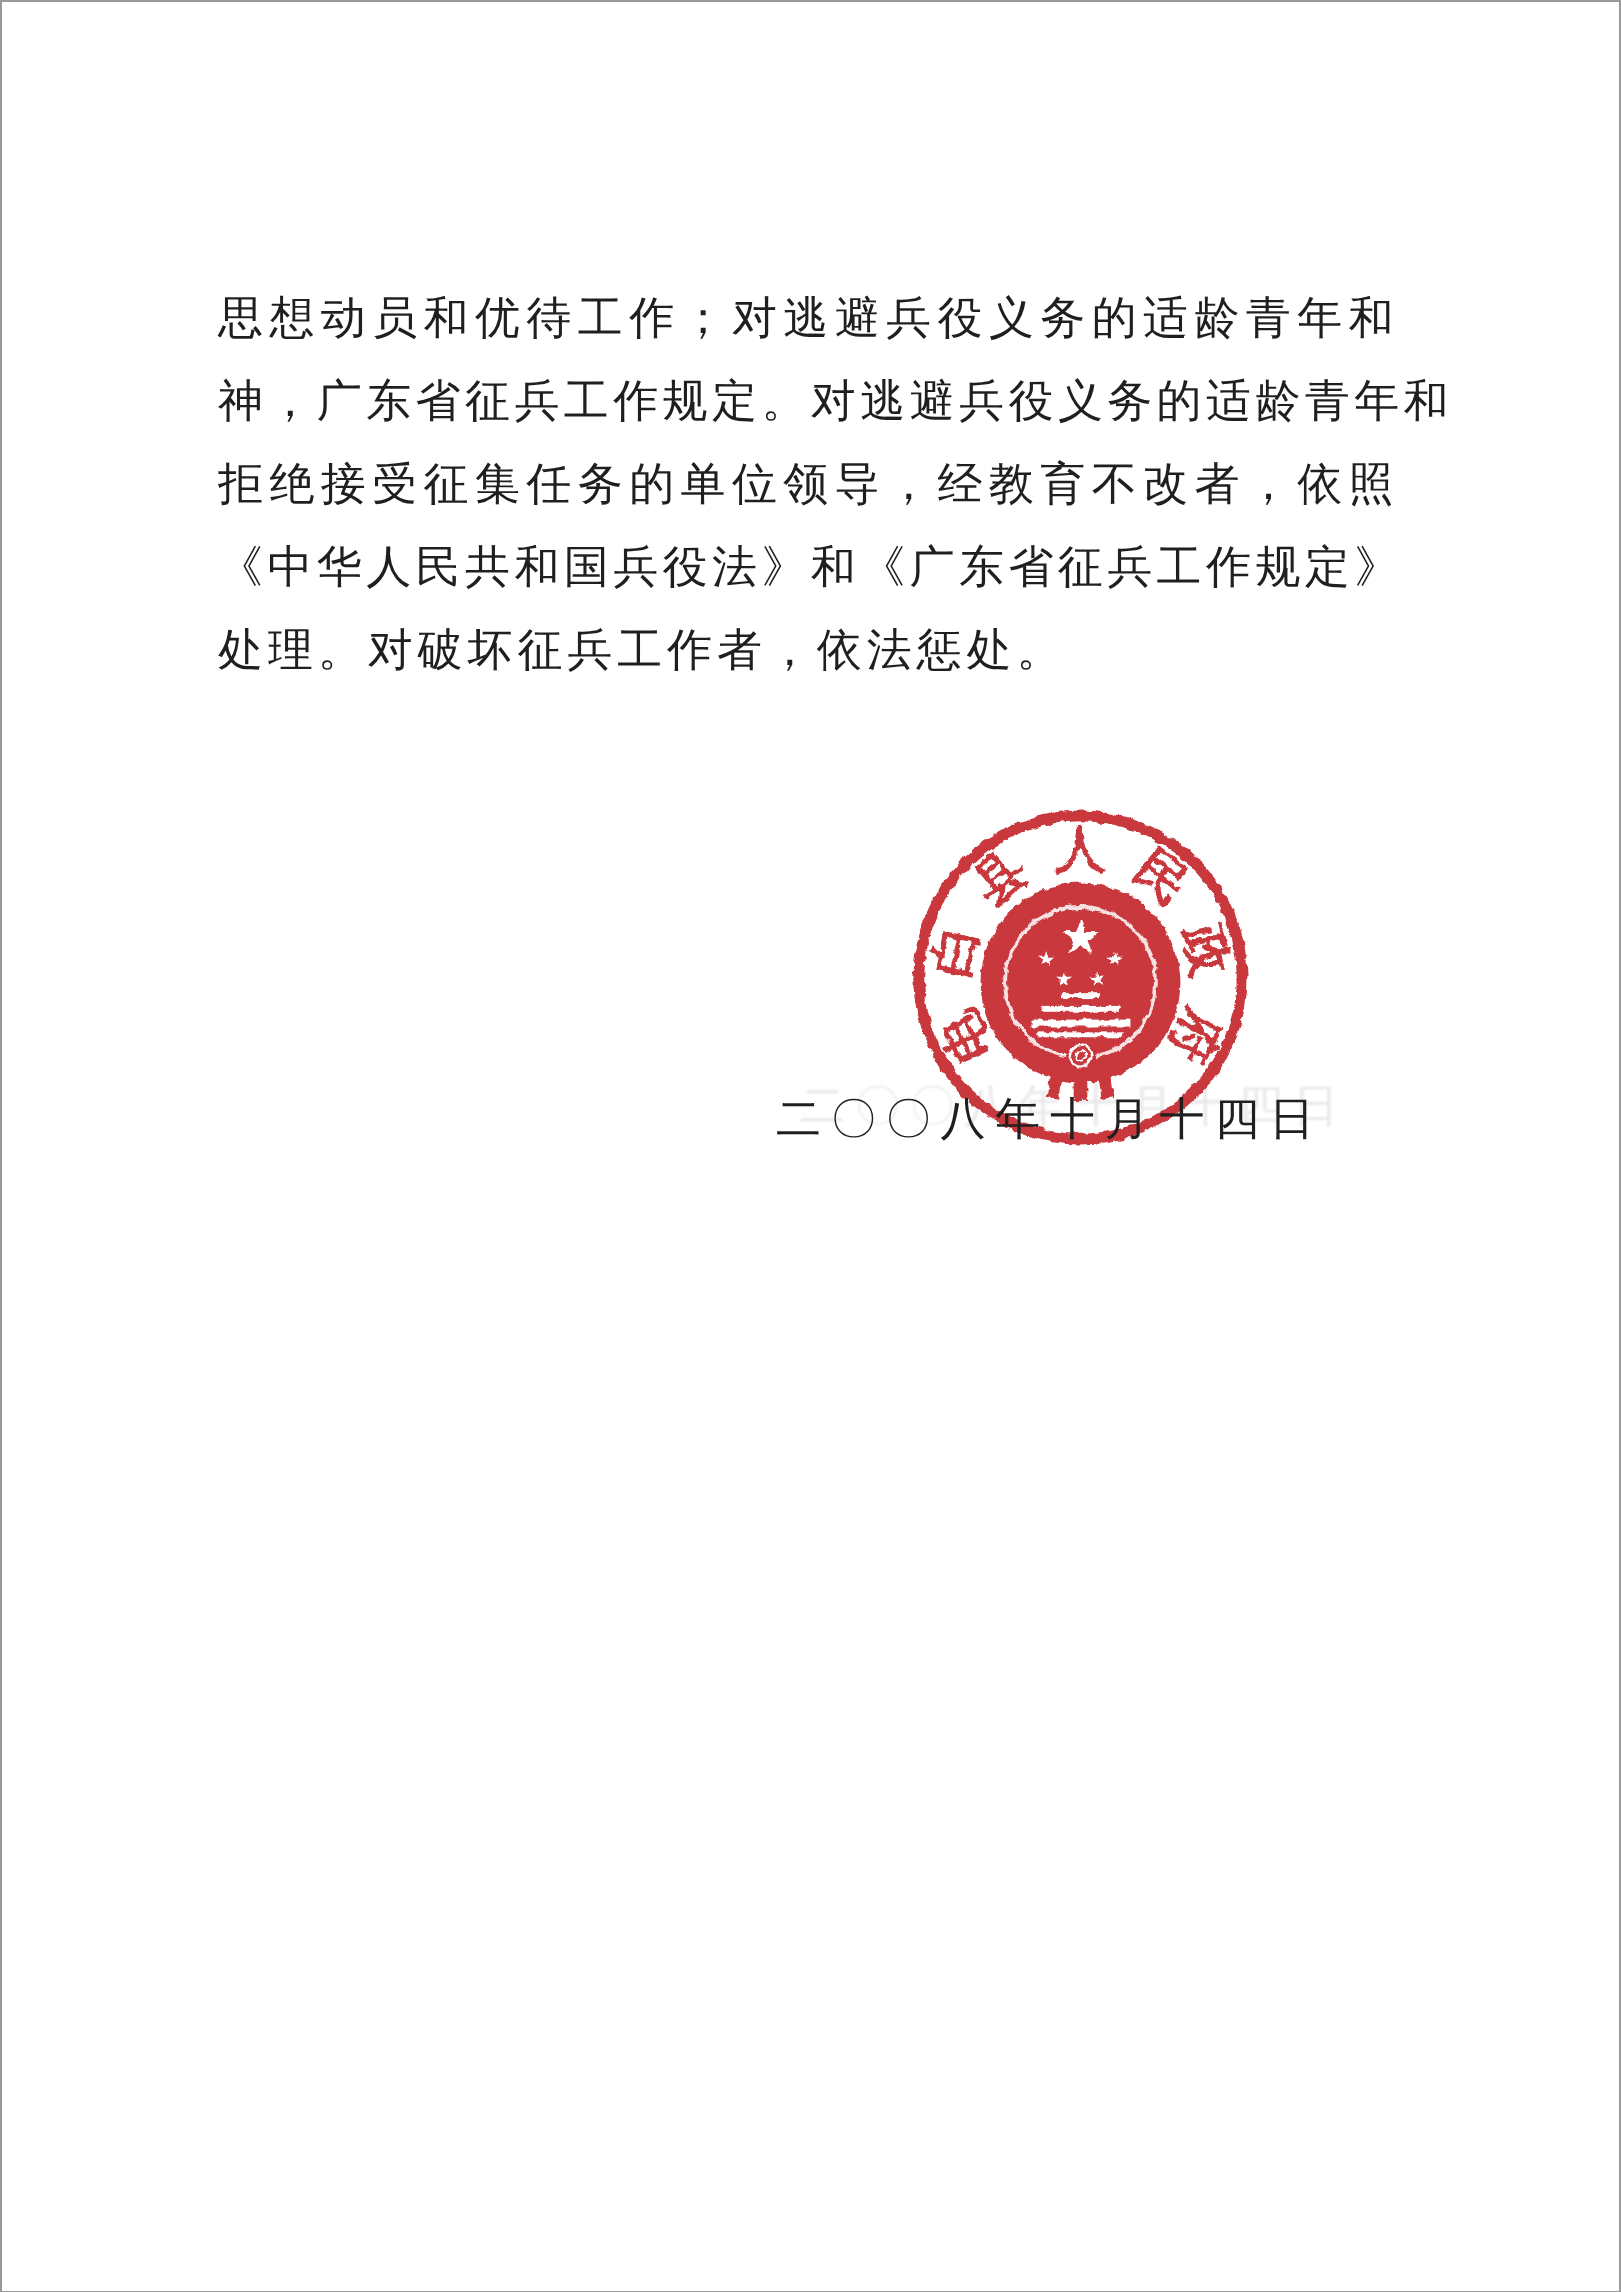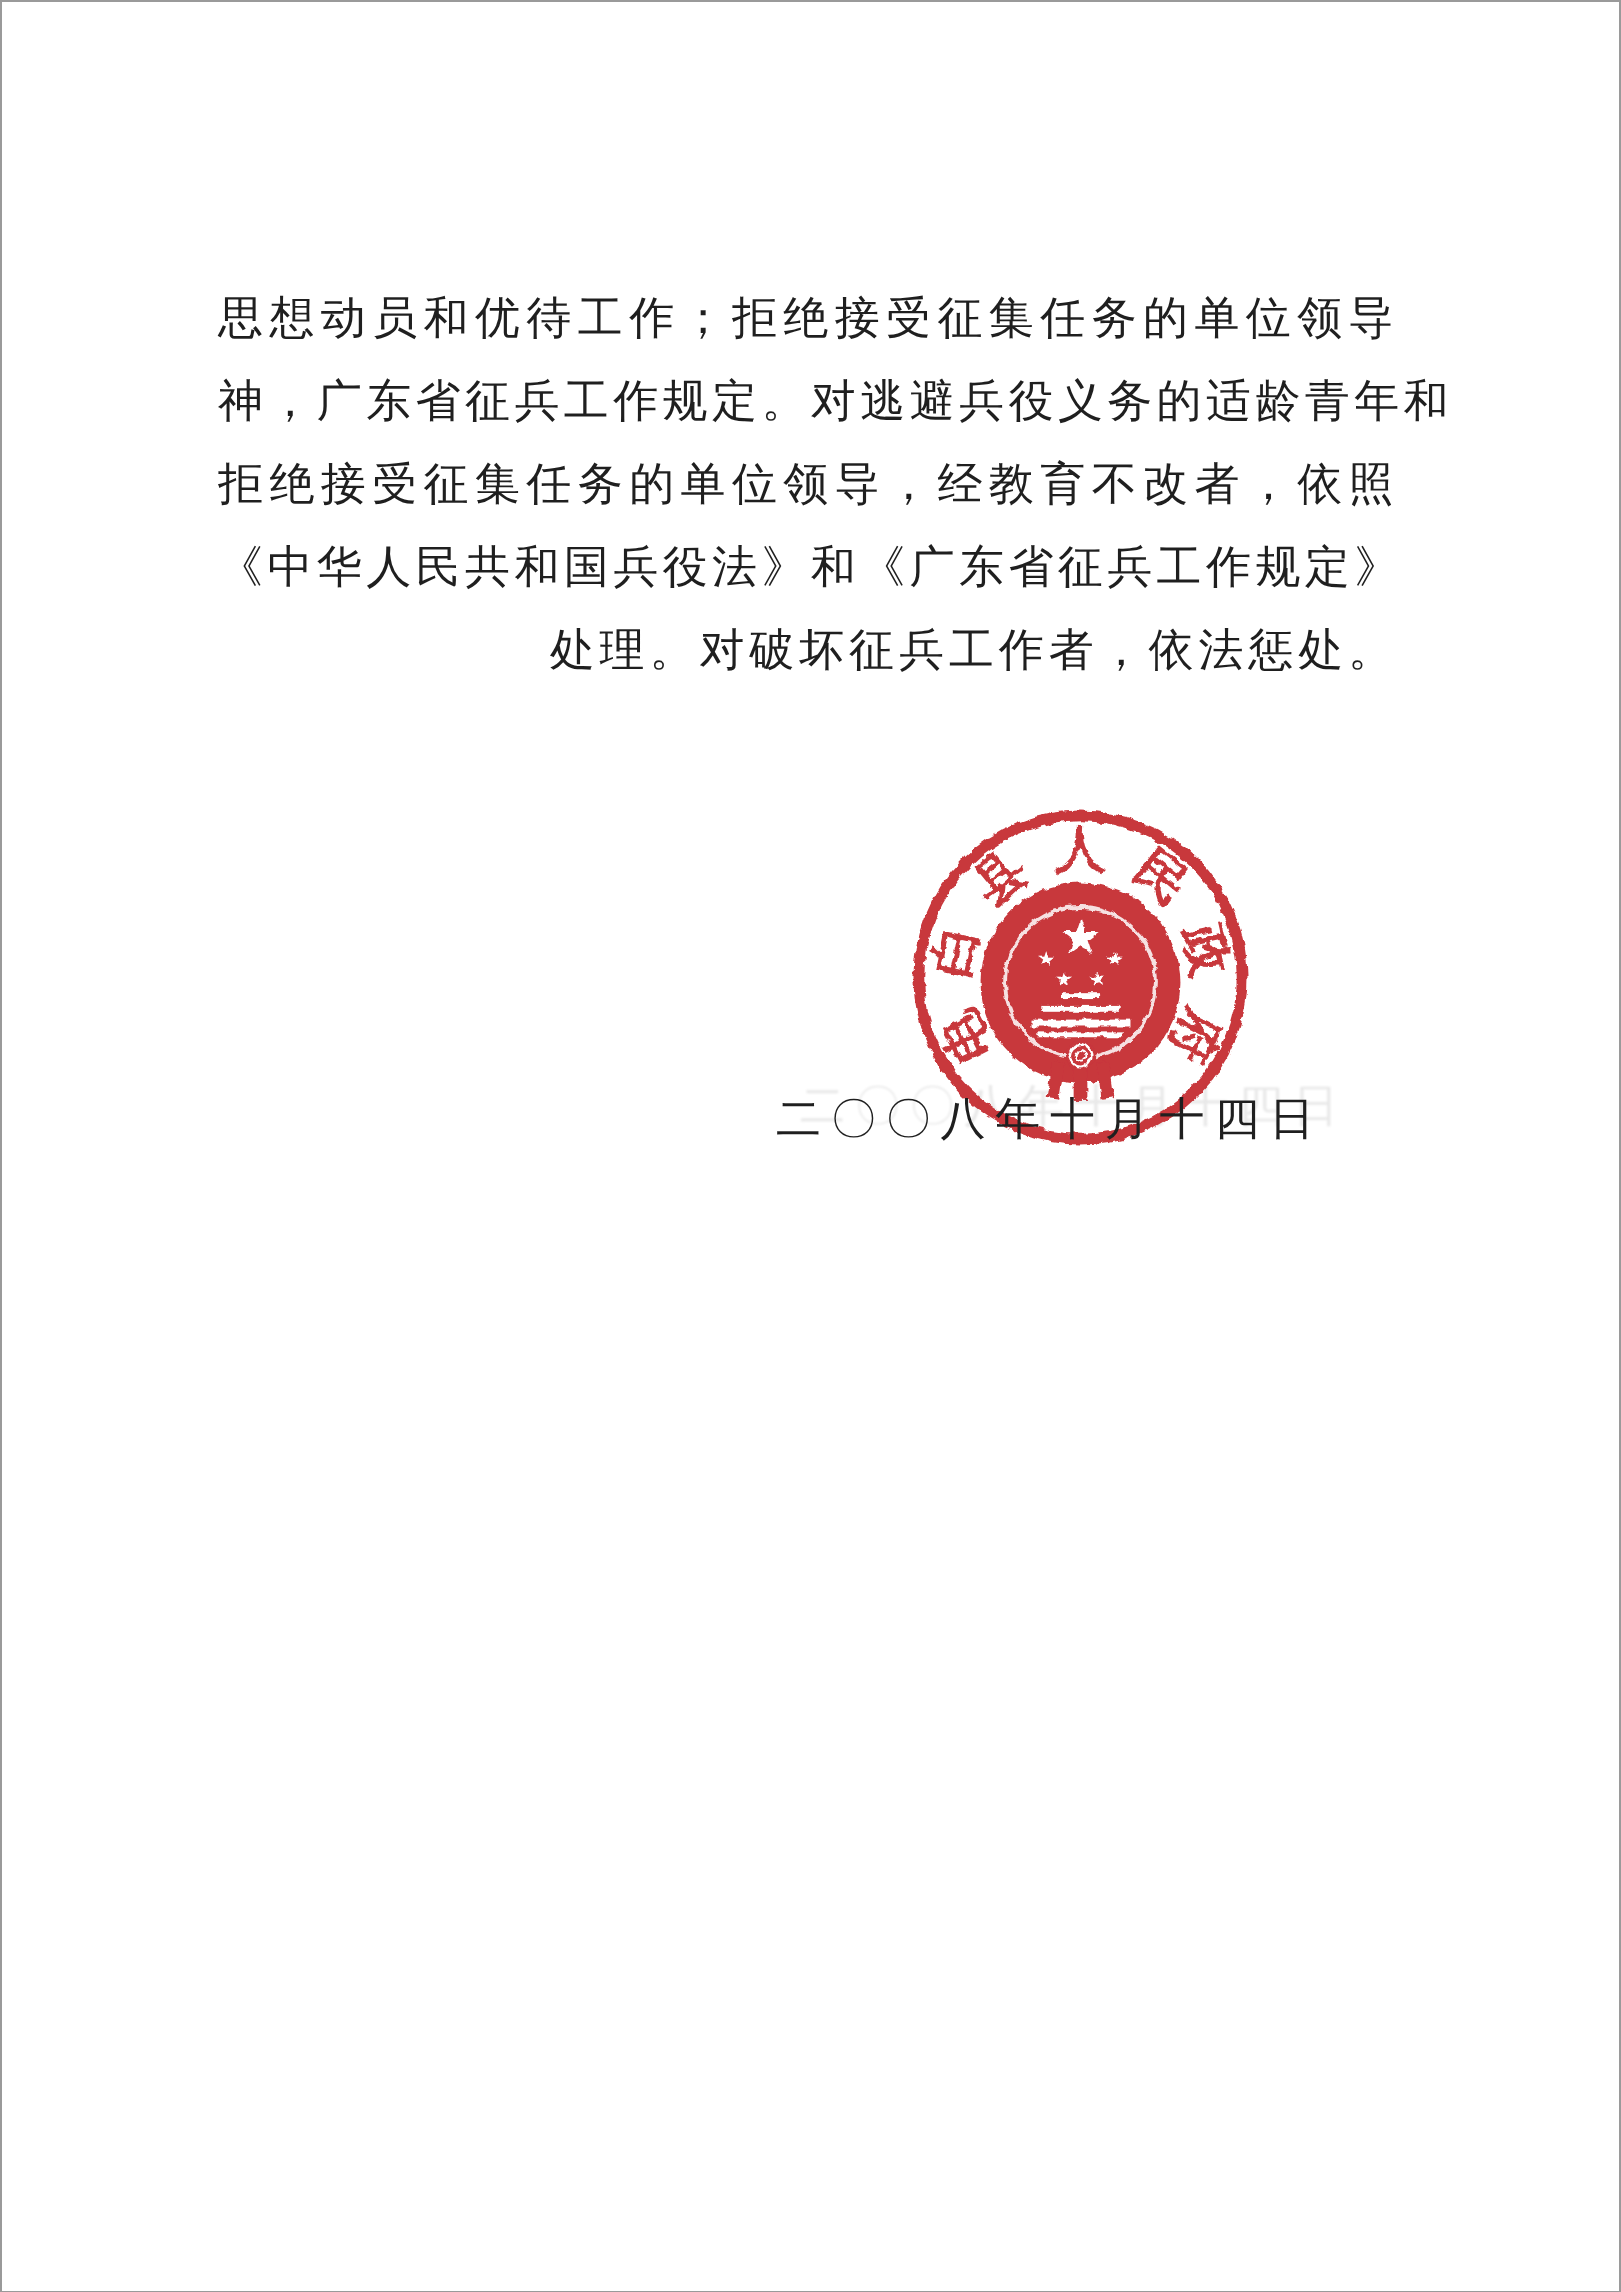--- a/index.html
+++ b/index.html
@@ -20,21 +20,21 @@
     color:#1f1f1f;
     letter-spacing:4.4px;
   }
   .line-justify{
     text-align:justify;
     text-align-last:justify;
     height:83px;
     white-space:nowrap;
   }
   .line-plain{
-    text-align:right;
+    text-align:left;
     height:83px;
     letter-spacing:4.9px;
     white-space:nowrap;
   }
   .seal{
     position:absolute;
     left:910px;top:807px;
     width:337px;height:337px;
     z-index:2;
   }
@@ -65,21 +65,21 @@
     font-family:"Liberation Serif","DejaVu Serif",serif;
     font-weight:bold;
   }
 </style>
 </head>
 <body>
 
 <div class="page">
 
   <div class="body-text">
-    <div class="line-justify">思想动员和优待工作；拒绝接受征集任务的单位领导</div>
+    <div class="line-justify">思想动员和优待工作；对逃避兵役义务的适龄青年和</div>
     <div class="line-justify">神，广东省征兵工作规定。对逃避兵役义务的适龄青年和</div>
     <div class="line-justify">拒绝接受征集任务的单位领导，经教育不改者，依照</div>
     <div class="line-justify">《中华人民共和国兵役法》和《广东省征兵工作规定》</div>
     <div class="line-plain">处理。对破坏征兵工作者，依法惩处。</div>
   </div>
 
   <div class="date-ghost">二〇〇八年十月十四日</div>
 
   <svg class="seal" viewBox="0 0 344 344" xmlns="http://www.w3.org/2000/svg">
     <defs>

